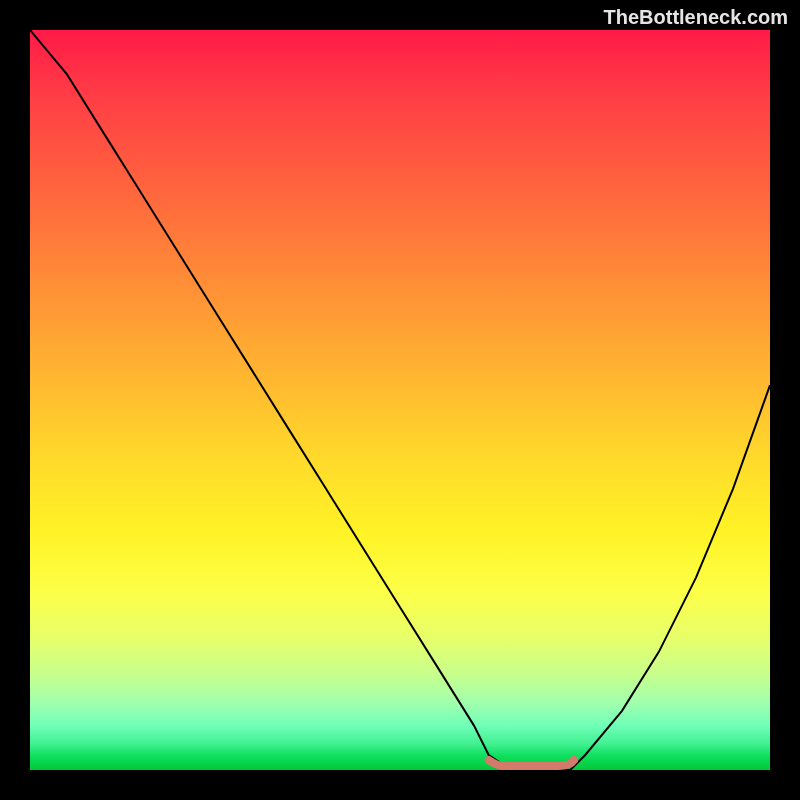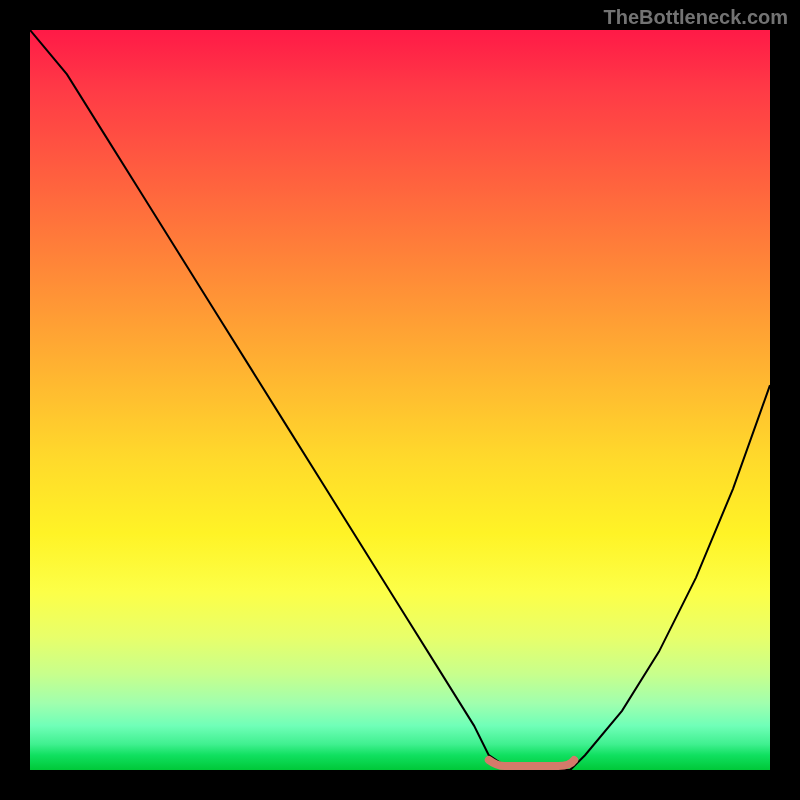--- a/index.html
+++ b/index.html
@@ -8,21 +8,21 @@
     height: 800px;
     background: #000;
     position: relative;
     font-family: Arial, sans-serif;
     overflow: hidden;
   }
   .watermark {
     position: absolute;
     top: 6px;
     right: 12px;
-    color: #737373;
+    color: #e5e5e5;
     font-size: 20px;
     font-weight: bold;
     z-index: 10;
   }
   .plot-area {
     position: absolute;
     left: 30px;
     top: 30px;
     width: 740px;
     height: 740px;

